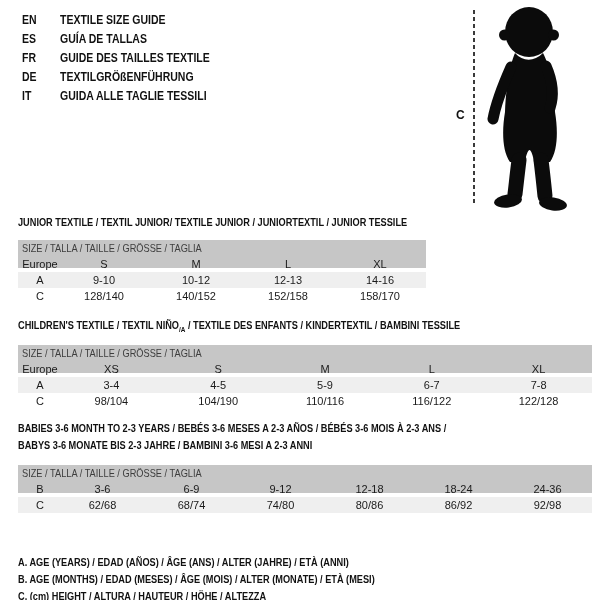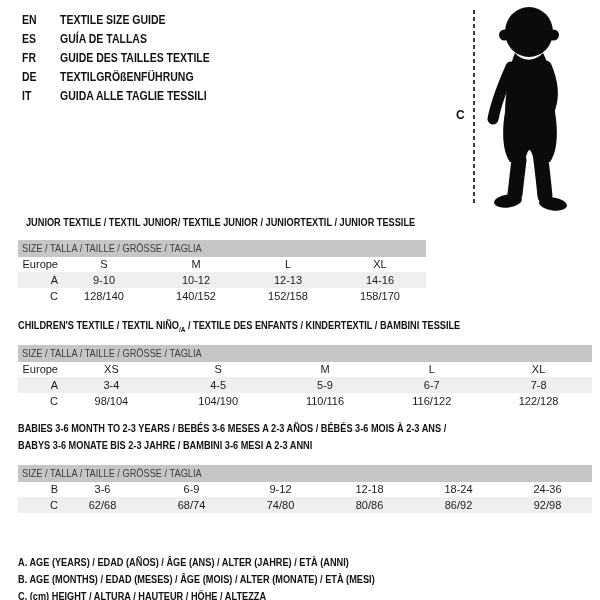--- a/index.html
+++ b/index.html
@@ -19,27 +19,27 @@
   .dash-line{position:absolute;left:473px;top:10px;width:2px;height:196px;
     background:repeating-linear-gradient(to bottom,#3a3a3a 0 4px,transparent 4px 7px);}
   .fig-label{position:absolute;left:456px;top:108px;font-weight:bold;font-size:12px;}
   .baby-svg{position:absolute;left:482px;top:4px;}
 
   
   .tbl-title{position:absolute;font-weight:bold;font-size:11.5px;white-space:nowrap;line-height:17px;}
   .tbl-title sub{font-size:8px;}
 
   
-  .size-bar{position:absolute;height:17px;line-height:16px;background:#c6c6c6;color:#3d3d3d;
+  .size-bar{position:absolute;height:28px;line-height:16px;background:#c6c6c6;color:#3d3d3d;
     font-size:11px;padding-left:4px;box-sizing:border-box;}
 
   
   table.size-table{position:absolute;border-collapse:collapse;table-layout:fixed;}
   table.size-table td{font-size:11px;height:16px;padding:0;text-align:center;vertical-align:middle;color:#1a1a1a;}
-  table.size-table td.lbl{text-align:right;padding-left:4px;}
+  table.size-table td.lbl{text-align:center;padding-left:4px;}
   col.label-col{width:40px;}
   tr.alt{background:#efefef;}
 
   
   .notes{position:absolute;left:18px;top:554px;font-weight:bold;font-size:11.5px;}
   .note-line{height:17px;line-height:17px;white-space:nowrap;}
 </style>
 </head>
 <body>
 
@@ -82,21 +82,21 @@
                C52,58 41,58 33,49 Z"></path>
       <path d="M29,63 C21,81 14,99 11,115" fill="none" stroke="#0b0b0b" stroke-width="11" stroke-linecap="round"></path>
       <path d="M64,62 C71,78 72,92 68,104" fill="none" stroke="#0b0b0b" stroke-width="11" stroke-linecap="round"></path>
       <path d="M37,156 C35,172 34,182 33,190" fill="none" stroke="#0b0b0b" stroke-width="15" stroke-linecap="round"></path>
       <path d="M59,156 C61,172 62,182 63,192" fill="none" stroke="#0b0b0b" stroke-width="15" stroke-linecap="round"></path>
       <ellipse cx="26" cy="197" rx="14" ry="6.5" transform="rotate(-7 26 197)"></ellipse>
       <ellipse cx="71" cy="200" rx="14" ry="6.5" transform="rotate(7 71 200)"></ellipse>
     </g>
   </svg>
 
-  <div class="tbl-title" style="left:18px;top:214px;margin-left:8px;">
+  <div class="tbl-title" style="left:18px;top:214px;">
     <span class="cond2">JUNIOR TEXTILE / TEXTIL JUNIOR/ TEXTILE JUNIOR / JUNIORTEXTIL / JUNIOR TESSILE</span>
   </div>
   <div class="size-bar" style="left:18px;top:240px;width:408px;">
     <span class="cond">SIZE / TALLA / TAILLE / GRÖSSE / TAGLIA</span>
   </div>
   <table class="size-table" style="left:18px;top:256px;width:408px;">
     <colgroup>
         <col class="label-col">
         <col>
         <col>

